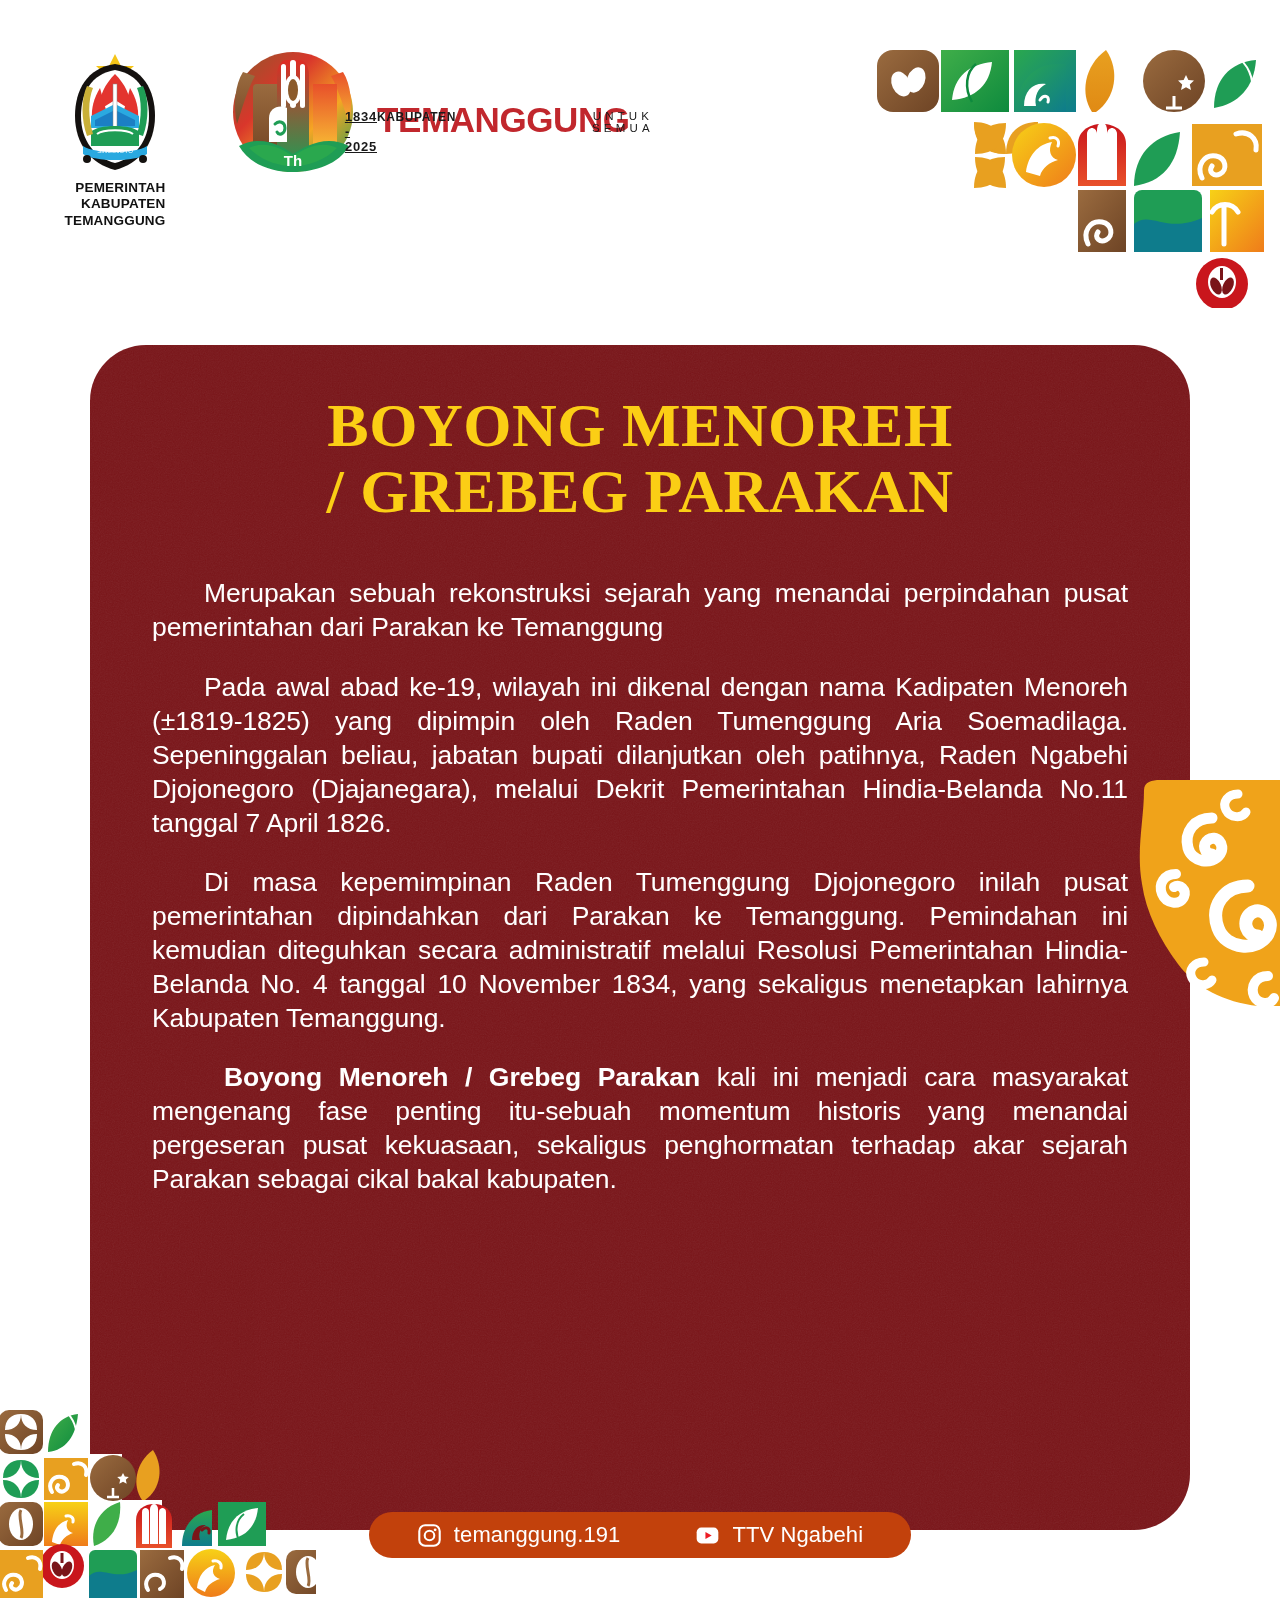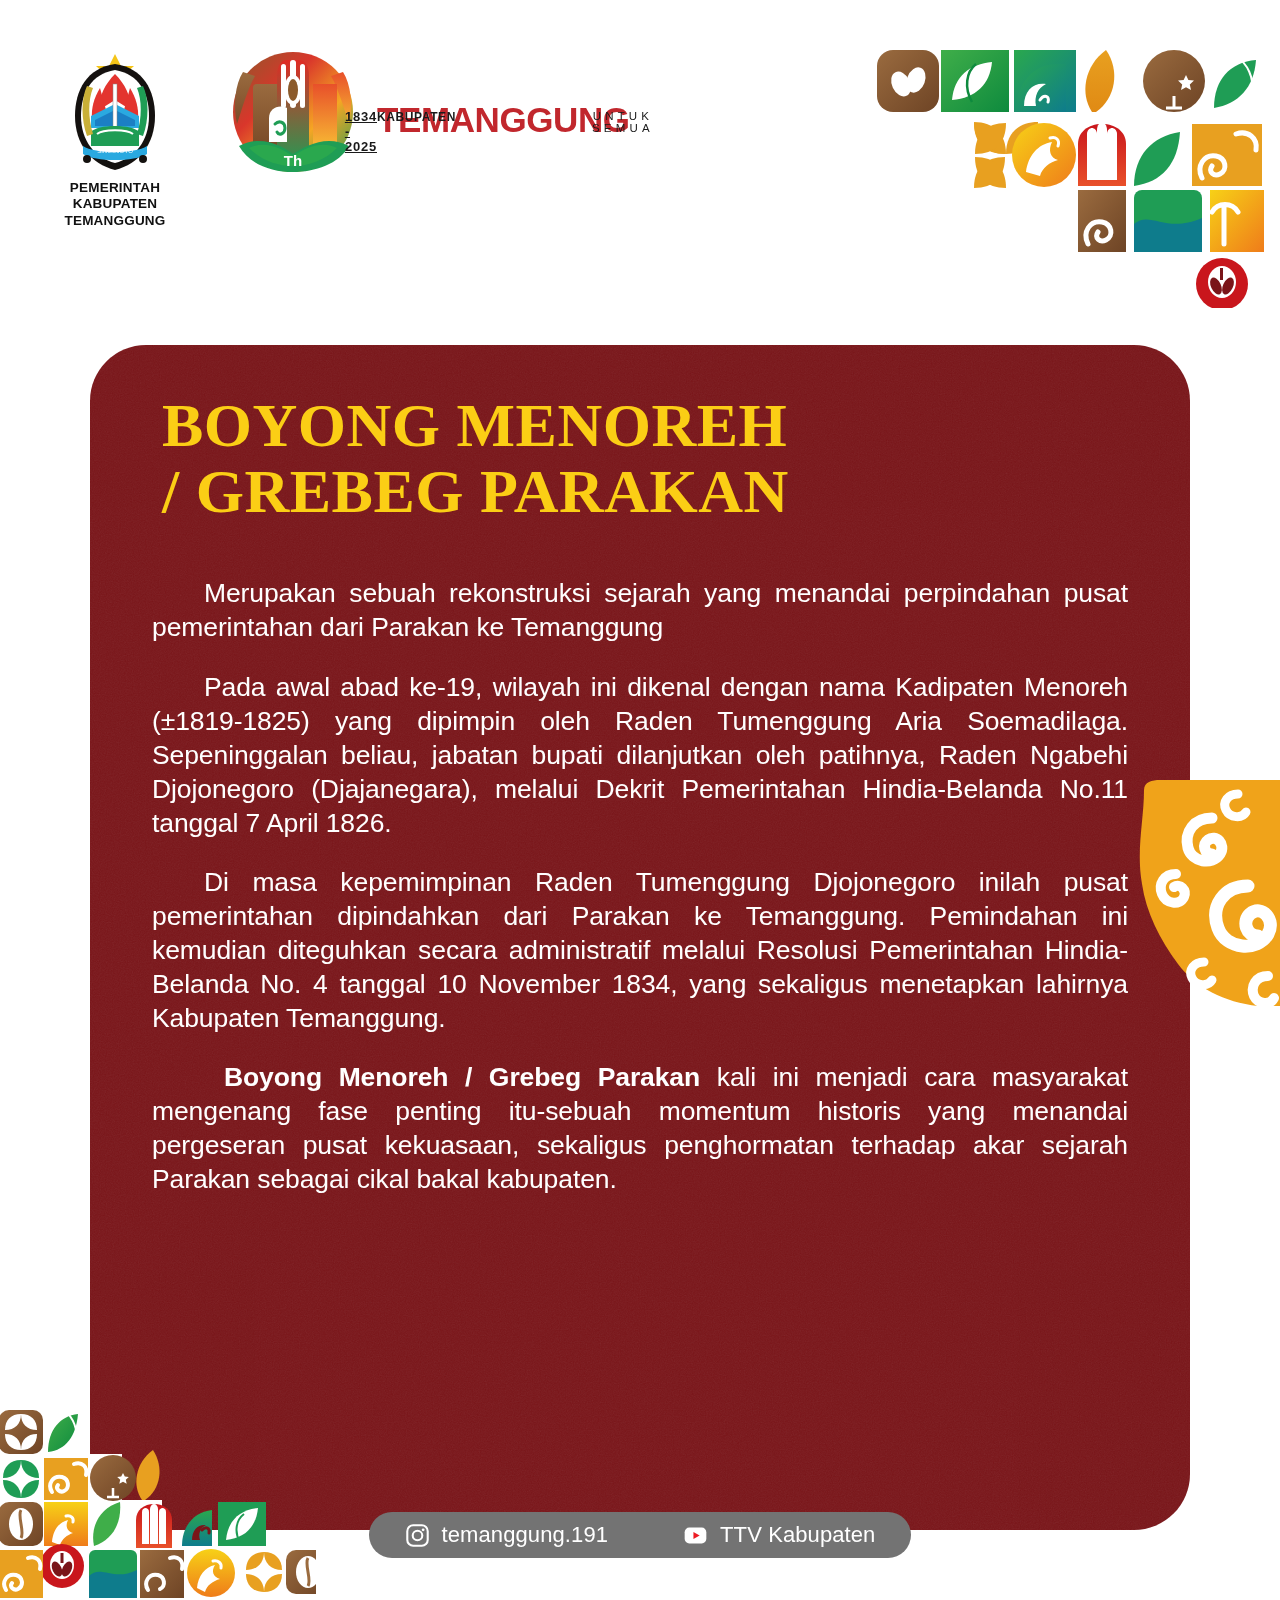--- a/index.html
+++ b/index.html
@@ -13,21 +13,21 @@
   }
 
   
   .header { position:absolute; top:0; left:0; width:1280px; height:330px; }
 
   .logo-group { position:absolute; left:55px; top:50px; display:flex; align-items:flex-start; gap:34px; }
 
   .emblem-block { width:120px; display:flex; flex-direction:column; align-items:center; }
   .emblem-caption {
     margin-top:6px; font-size:13.5px; font-weight:bold; line-height:1.22;
-    color:#111; text-align:center; letter-spacing:.2px;
+    color:#111; text-align:right; letter-spacing:.2px;
   }
 
   .tmg-block { width:215px; display:flex; align-items:center; }
   .tmg-mark { position:relative; width:168px; height:140px; }
   .tmg-wordrow { position:relative; width:215px; height:26px; margin-top:-4px; }
   .tmg-kab {
     position:absolute; left:0; top:5px; font-size:12px; font-weight:bold;
     letter-spacing:.6px; color:#1a1a1a;
   }
   .tmg-years {
@@ -58,21 +58,21 @@
   }
 
   .card-inner { position:relative; padding:48px 62px 0 62px; }
 
   .title {
     font-family:"Liberation Serif", serif;
     color:#FBCE15;
     font-weight:bold;
     font-size:62px;
     line-height:1.06;
-    text-align:left;
+    text-align:center;
     letter-spacing:.5px;
     text-transform:uppercase;
     padding:0 10px;
   }
   .title .l2 { display:block; }
 
   .body-text { margin-top:52px; }
   .para {
     color:#FFFFFF;
     font-size:26.5px;
@@ -88,21 +88,21 @@
 
   
   .ornament {
     position:absolute; right:0px; top:780px; z-index:5;
   }
 
   
   .footer-pill {
     position:absolute; left:369px; top:1512px;
     width:542px; height:46px; border-radius:23px;
-    background:#737373;
+    background:#c2410c;
     display:flex; align-items:center; justify-content:center; gap:75px;
     z-index:7;
   }
   .social { display:flex; align-items:center; gap:12px; }
   .social-label { color:#fff; font-size:22px; letter-spacing:.1px; }
 </style>
 </head>
 <body>
 
 <div class="header">
@@ -418,15 +418,15 @@
       <circle cx="12" cy="12" r="4.6" fill="none" stroke="#fff" stroke-width="2"></circle>
       <circle cx="17.4" cy="6.6" r="1.35" fill="#fff"></circle>
     </svg>
     <span class="social-label">temanggung.191</span>
   </div>
   <div class="social">
     <svg width="25" height="25" viewBox="0 0 24 24">
       <rect x="1.6" y="4.4" width="20.8" height="15.2" rx="4.4" fill="#fff"></rect>
       <path d="M10 8.6 L16 12 L10 15.4 Z" fill="#ED1C24"></path>
     </svg>
-    <span class="social-label">TTV Kabupaten</span>
+    <span class="social-label">TTV Ngabehi</span>
   </div>
 </div>
 
 </body></html>

